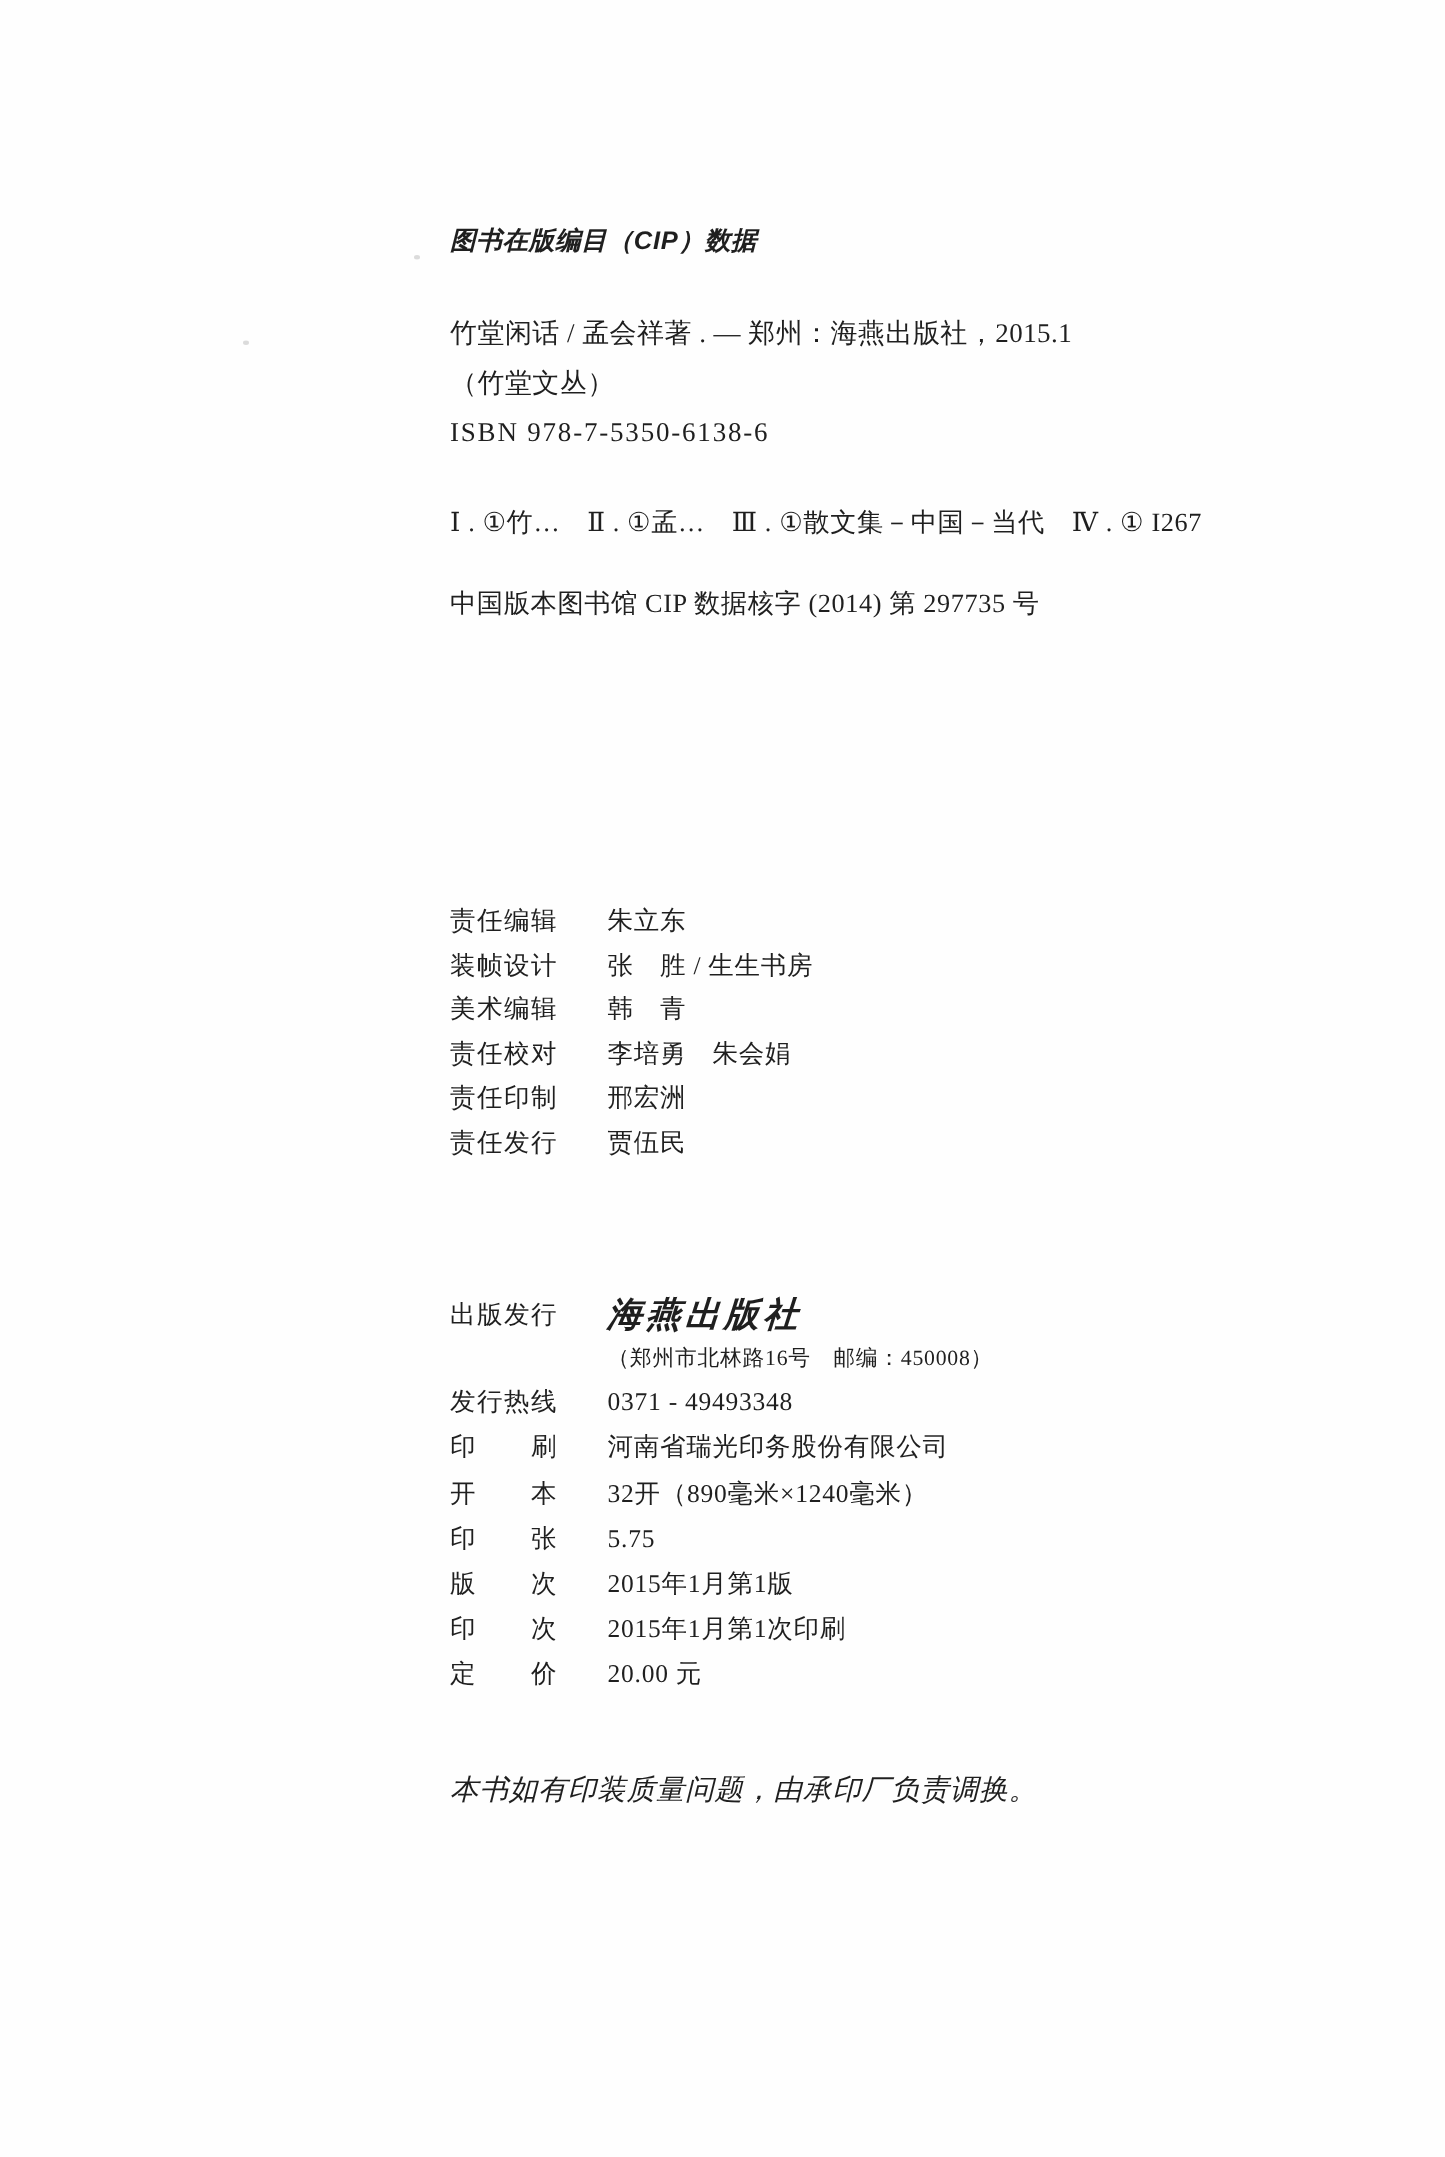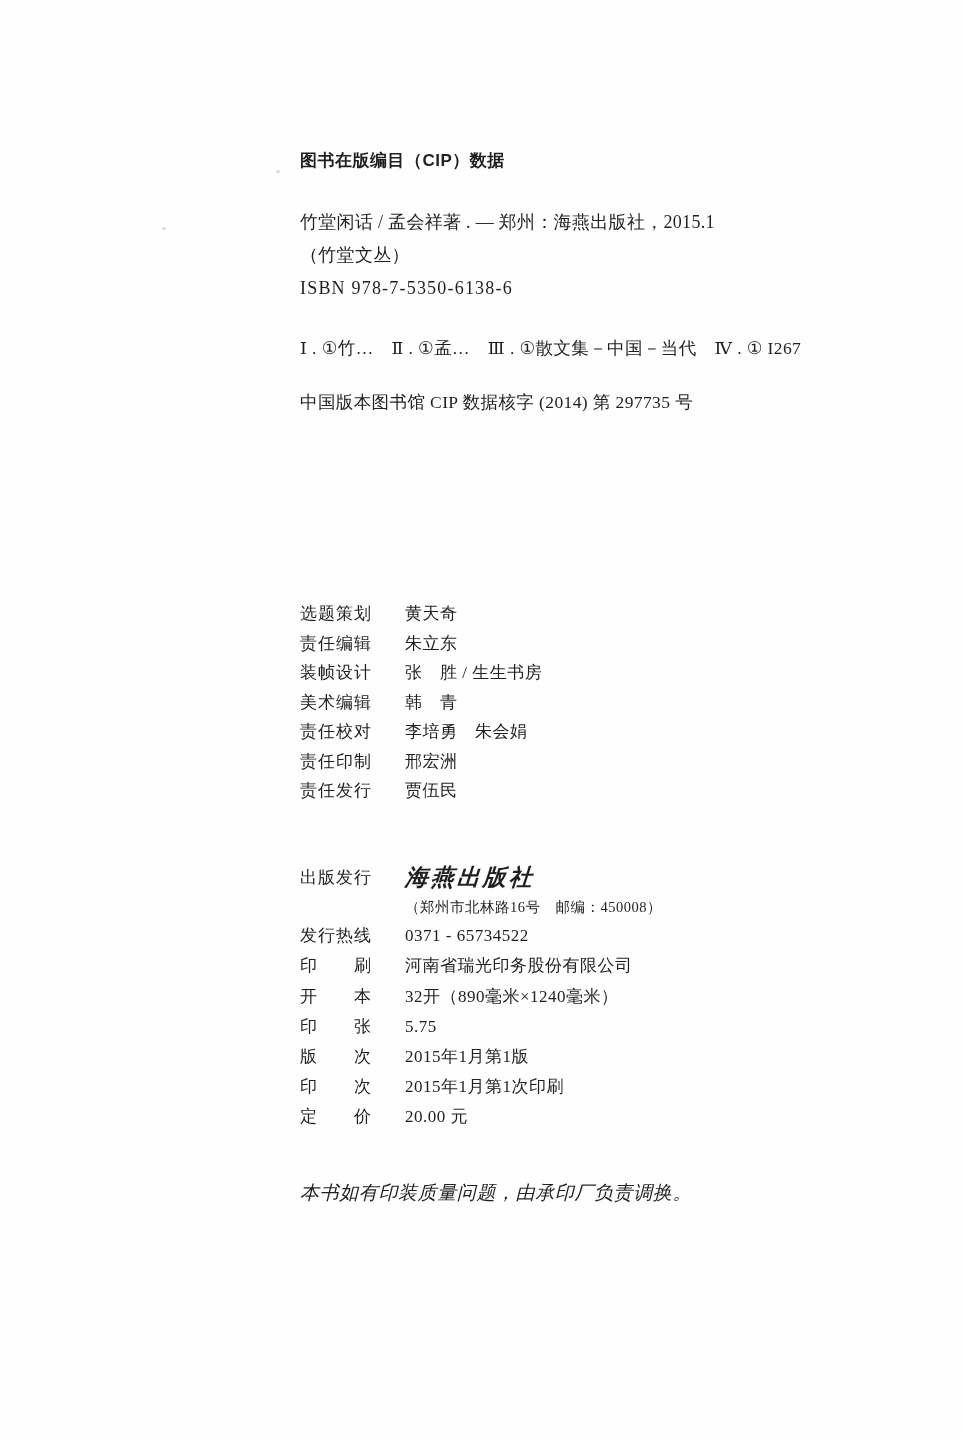--- a/index.html
+++ b/index.html
@@ -17,20 +17,21 @@
     overflow: hidden;
   }
   .abs { position: absolute; left: 300px; }
 
   .cip-header {
     top: 149px;
     font-family: "Liberation Sans", "DejaVu Sans", sans-serif;
     font-weight: 700;
     font-size: 17px;
     letter-spacing: 0.5px;
+    font-style: italic;
   }
 
   .bib-block {
     top: 206px;
     font-size: 18px;
     line-height: 33px;
     letter-spacing: 0.3px;
   }
   .isbn { letter-spacing: 1.2px; }
 
@@ -110,23 +111,20 @@
     <div>（竹堂文丛）</div>
     <div class="isbn">ISBN 978-7-5350-6138-6</div>
   </div>
 
   <div class="abs class-line">Ⅰ . ①竹…　Ⅱ . ①孟…　Ⅲ . ①散文集－中国－当代　Ⅳ . ① I267</div>
 
   <div class="abs cip-record">中国版本图书馆 CIP 数据核字 (2014) 第 297735 号</div>
 
   <div class="abs staff-block">
     <div class="row">
-      <span class="lbl">选题策划</span><span class="val">黄天奇</span>
-    </div>
-    <div class="row">
       <span class="lbl">责任编辑</span><span class="val">朱立东</span>
     </div>
     <div class="row">
       <span class="lbl">装帧设计</span><span class="val">张　胜 / 生生书房</span>
     </div>
     <div class="row">
       <span class="lbl">美术编辑</span><span class="val">韩　青</span>
     </div>
     <div class="row">
       <span class="lbl">责任校对</span><span class="val">李培勇　朱会娟</span>
@@ -138,21 +136,21 @@
       <span class="lbl">责任发行</span><span class="val">贾伍民</span>
     </div>
   </div>
 
   <div class="abs pub-block">
     <div class="row">
       <span class="lbl">出版发行</span><span class="publisher-name">海燕出版社</span>
     </div>
     <div class="pub-address">（郑州市北林路16号　邮编：450008）</div>
     <div class="row">
-      <span class="lbl">发行热线</span><span class="val">0371 - 65734522</span>
+      <span class="lbl">发行热线</span><span class="val">0371 - 49493348</span>
     </div>
     <div class="row">
       <span class="lbl">印　　刷</span><span class="val">河南省瑞光印务股份有限公司</span>
     </div>
     <div class="row">
       <span class="lbl">开　　本</span><span class="val">32开（890毫米×1240毫米）</span>
     </div>
     <div class="row">
       <span class="lbl">印　　张</span><span class="val">5.75</span>
     </div>

